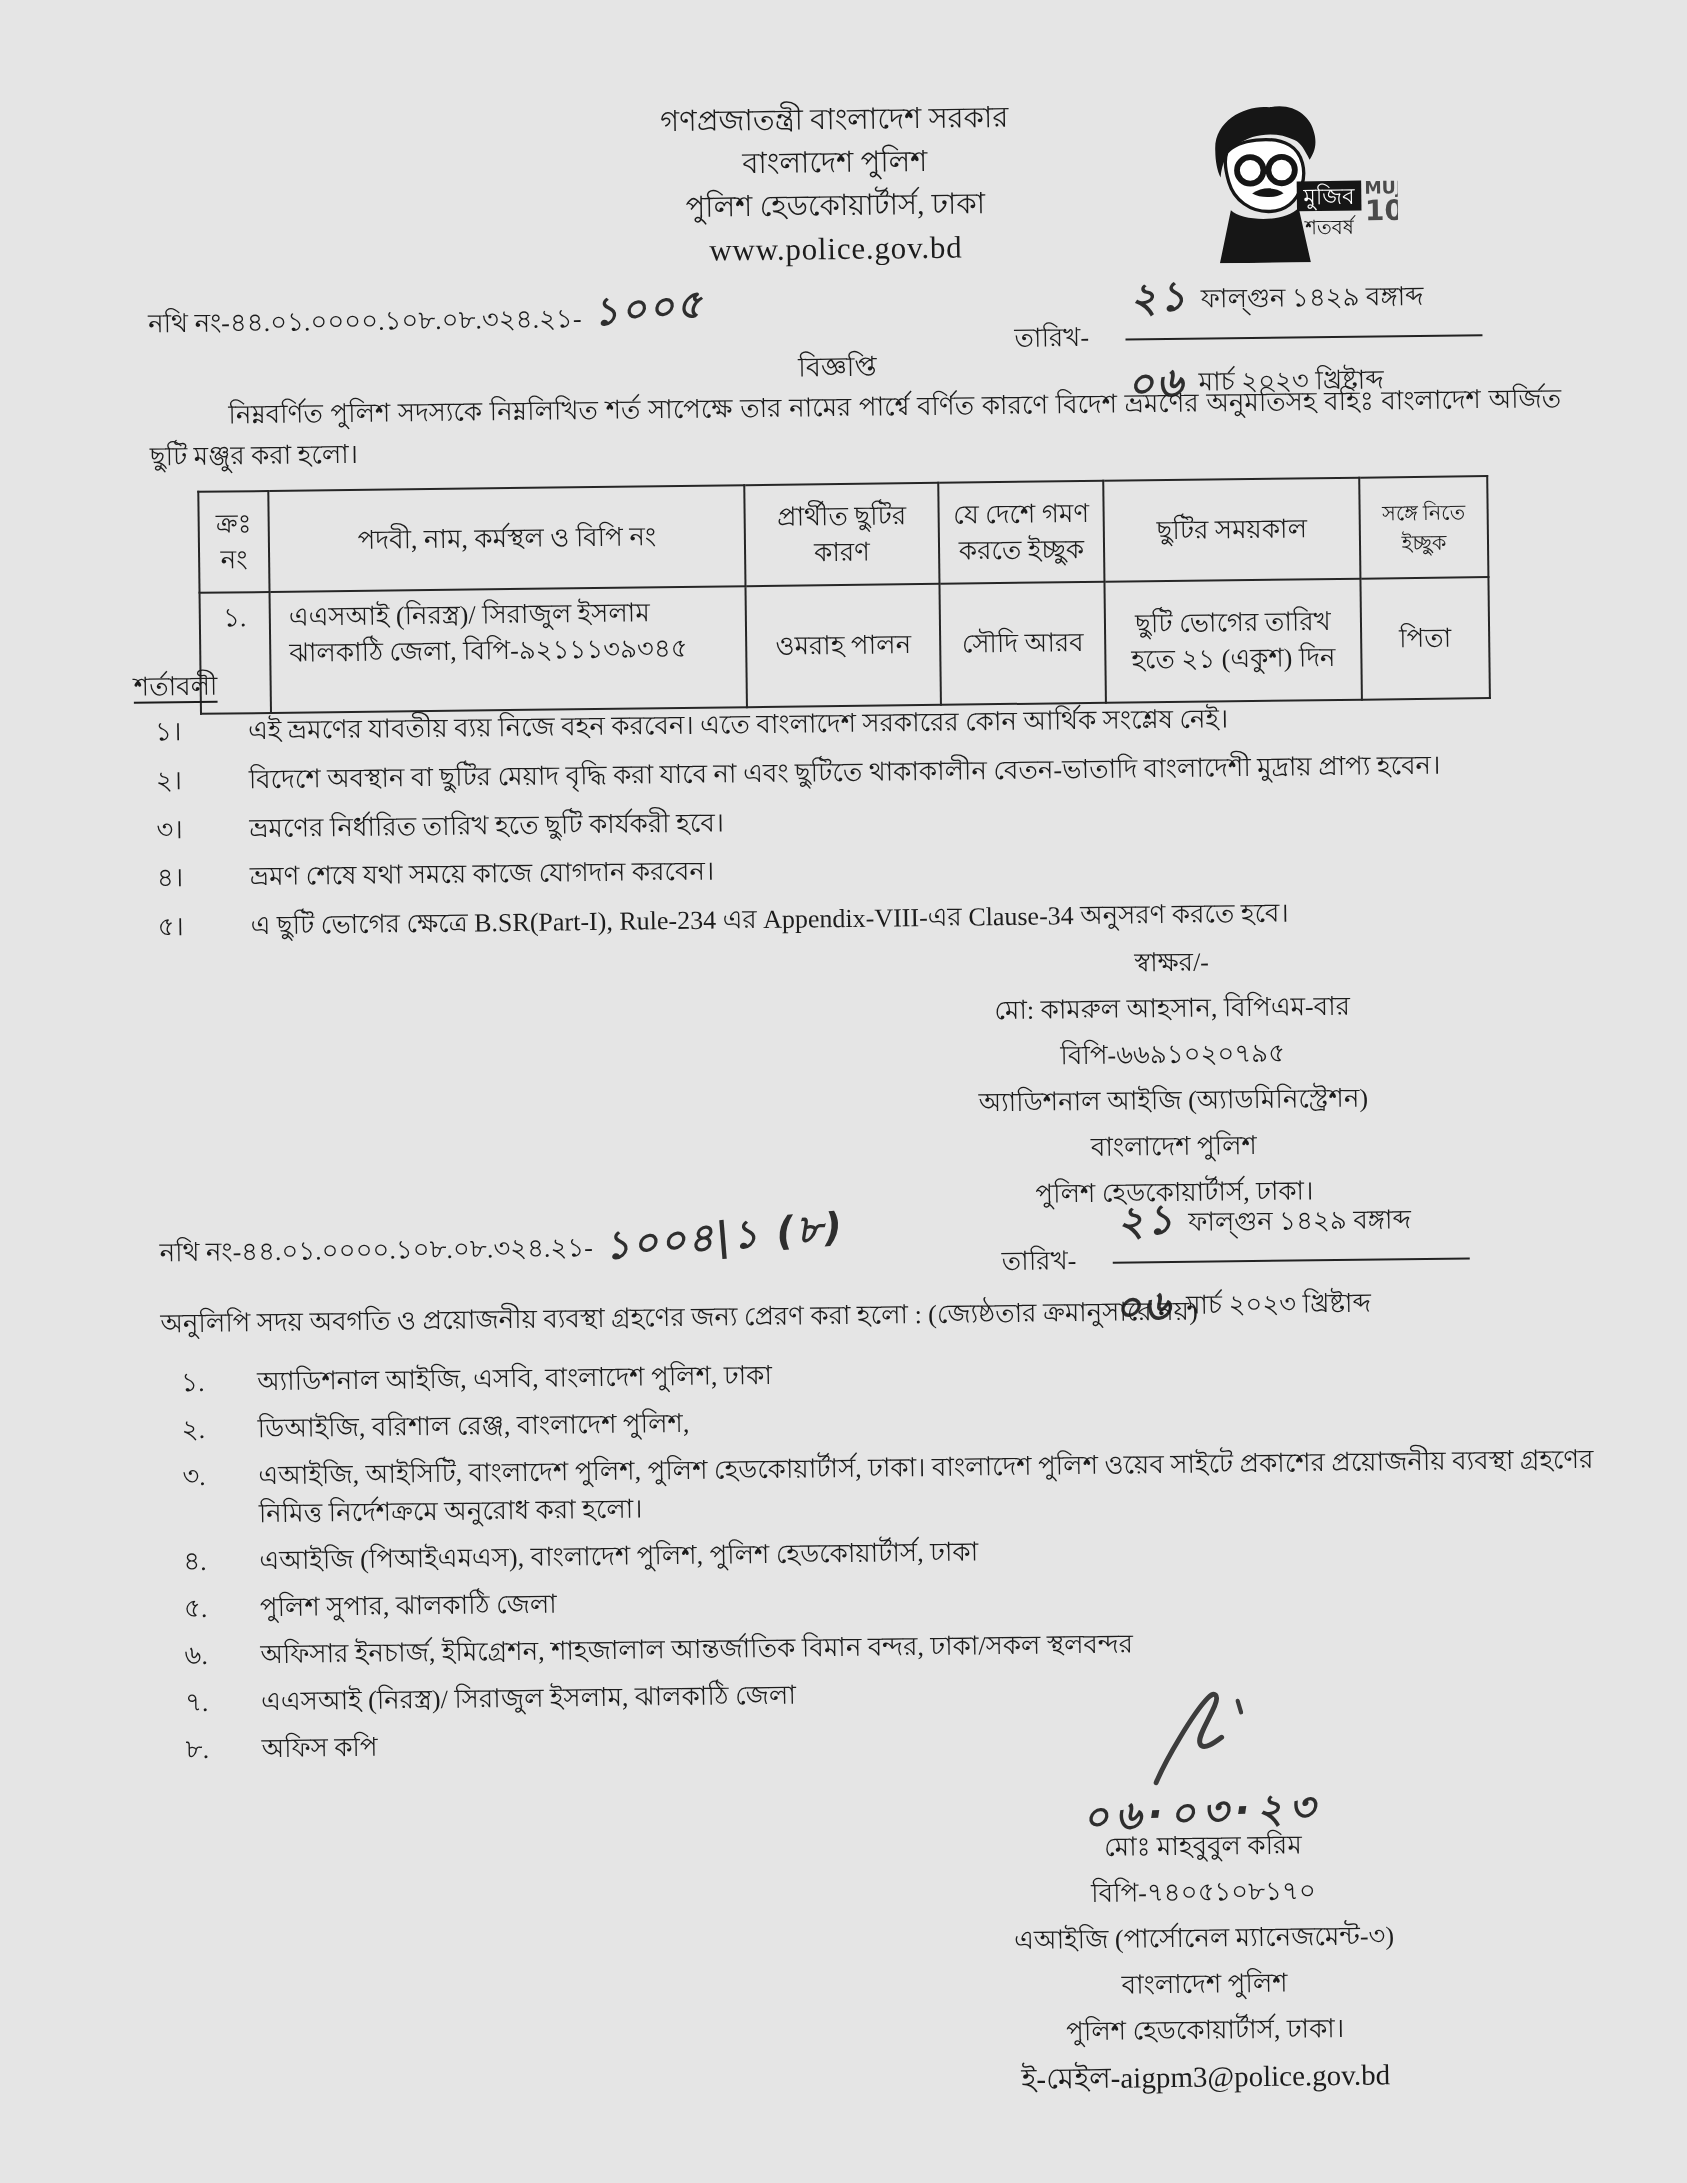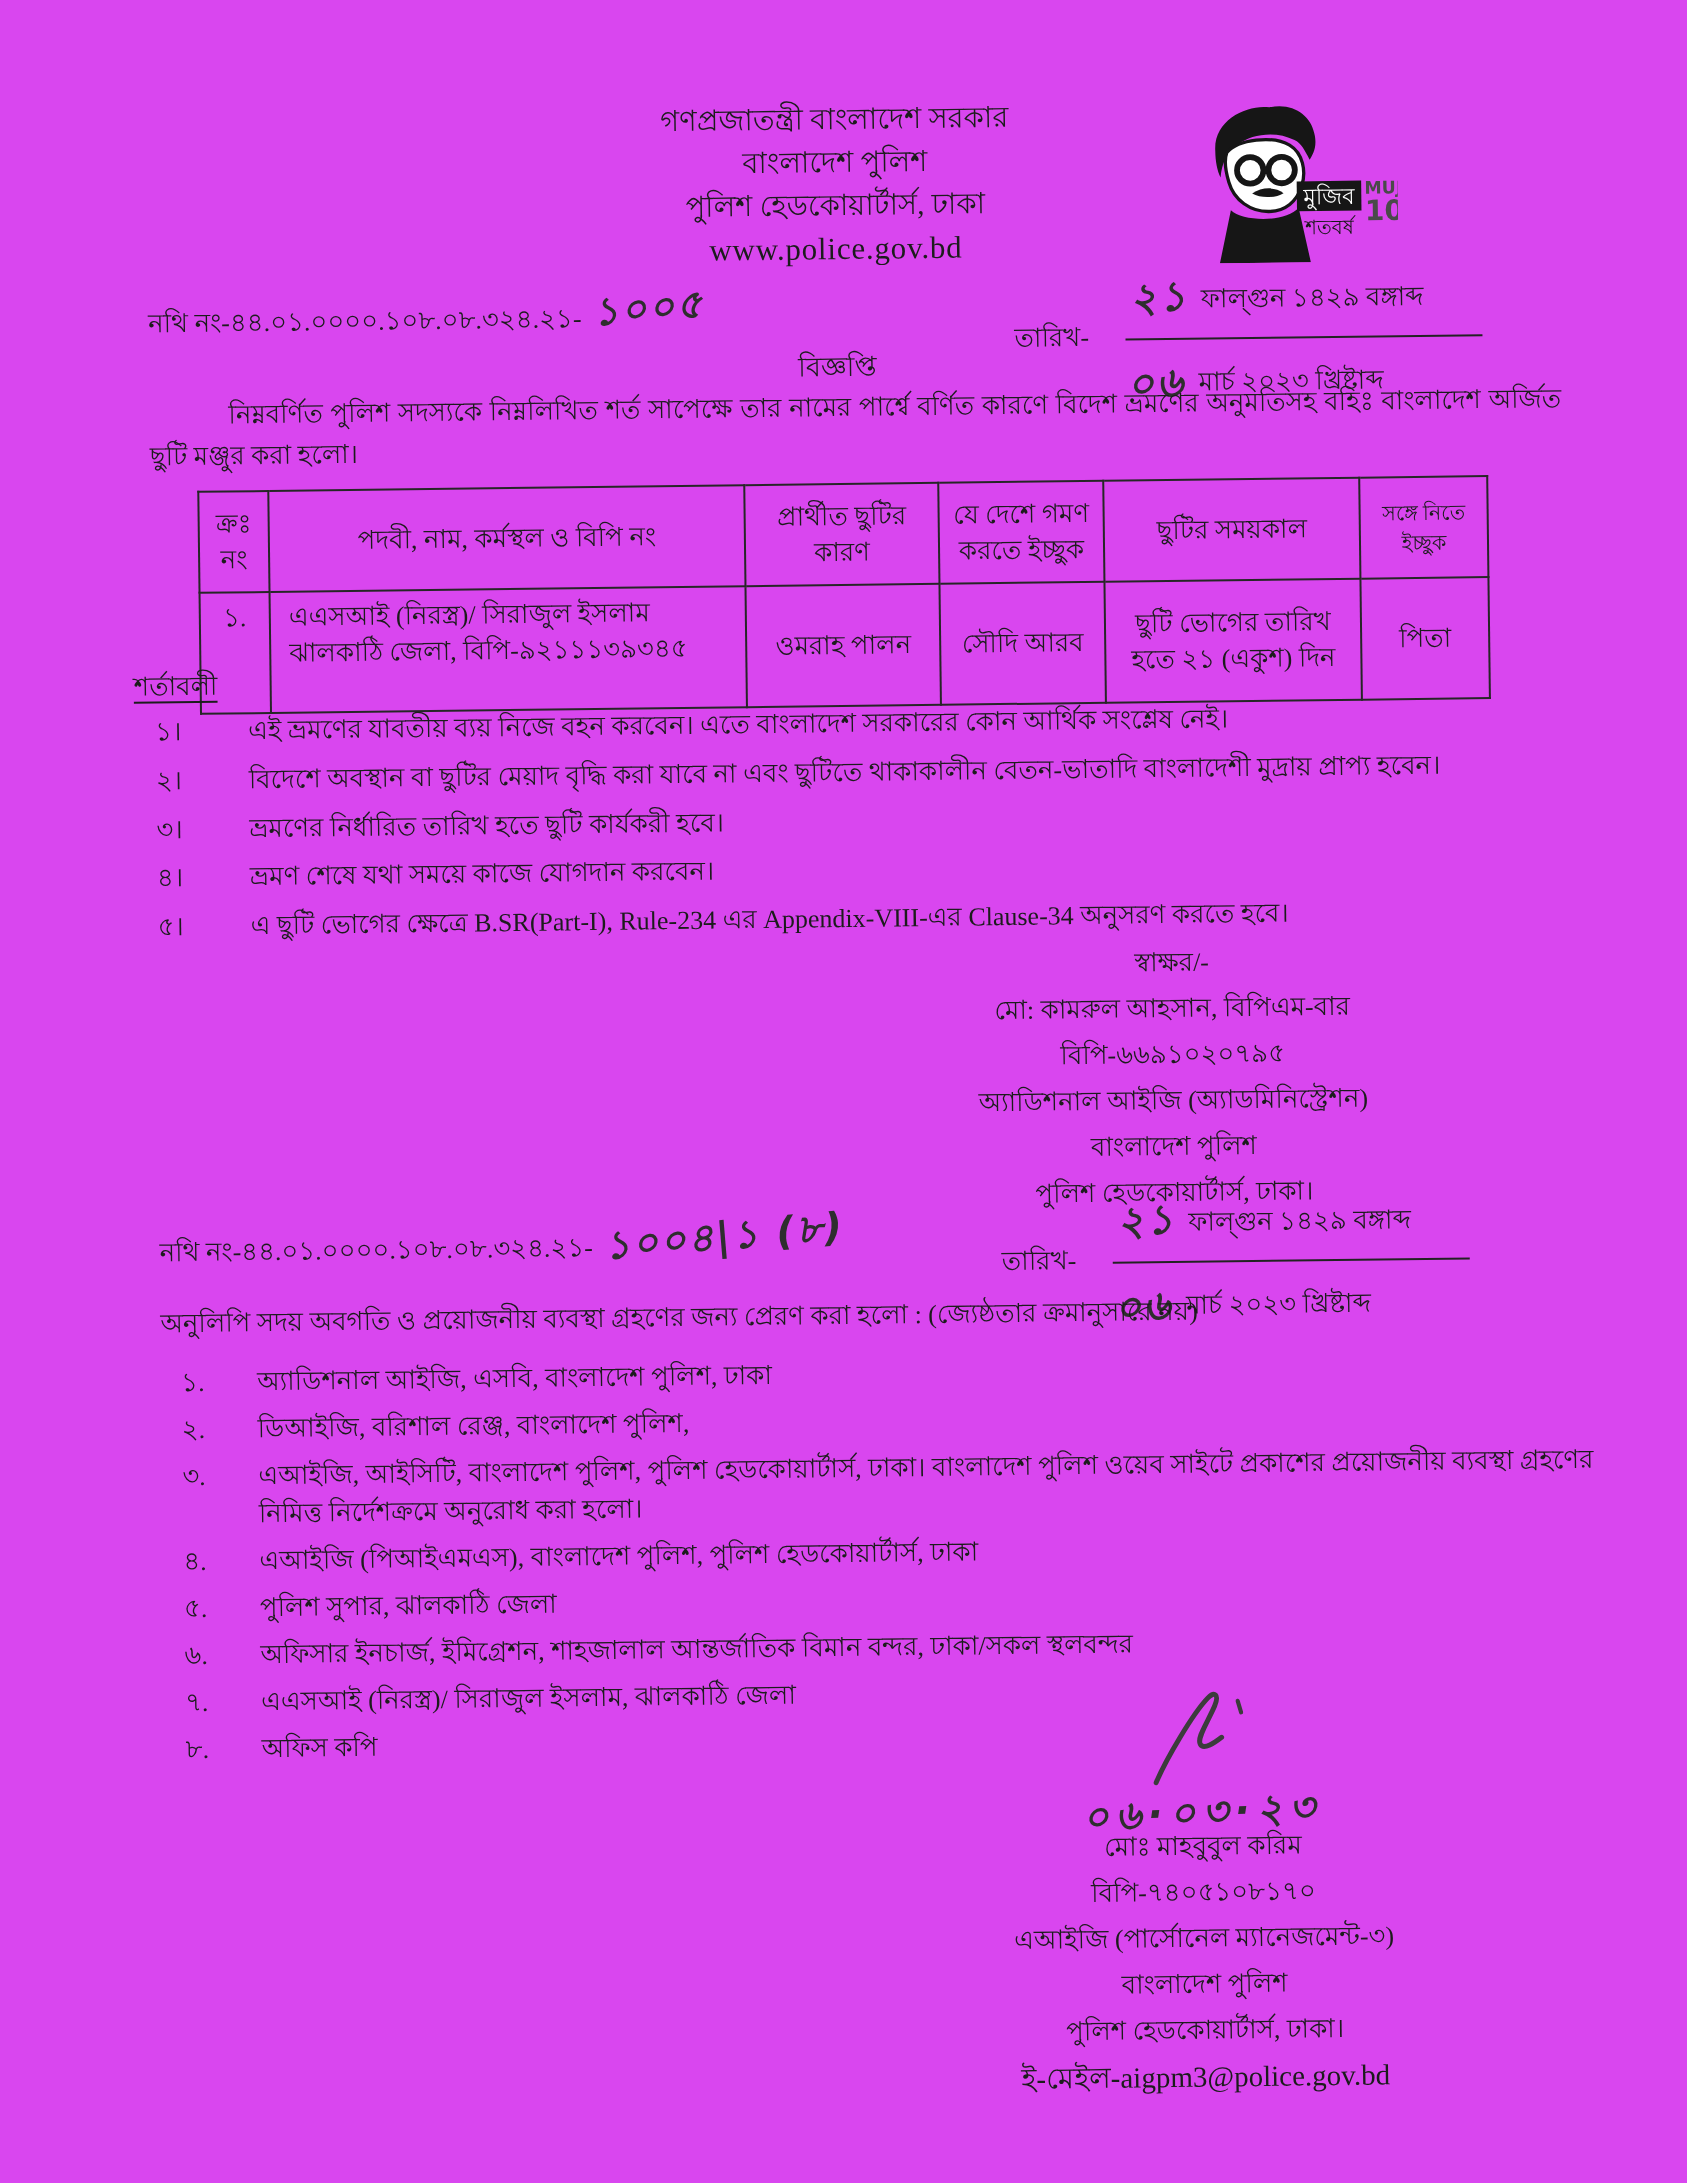--- a/index.html
+++ b/index.html
@@ -1,19 +1,19 @@
 <!DOCTYPE html>
 <html style="font-size:13.2px"><head>
 <meta charset="utf-8">
 <style>
   html,body{margin:0;padding:0;background:#ffffff;}
   .page{
     position:relative;
     width:1687px;height:2183px;
-    background:#d946ef;
+    background:#e5e5e5;
     font-family:"Liberation Serif","DejaVu Serif",serif;
     color:#1c1c1c;
     overflow:hidden;
   }
   .tilt{position:absolute;inset:0;transform:rotate(-0.7deg);transform-origin:50% 40%;}
   .abs{position:absolute;}
   
   .hdr{left:0;right:0;top:98px;text-align:center;font-size:29px;line-height:43px;}
   .hdr .site{font-size:31px;letter-spacing:0.8px;}
   

